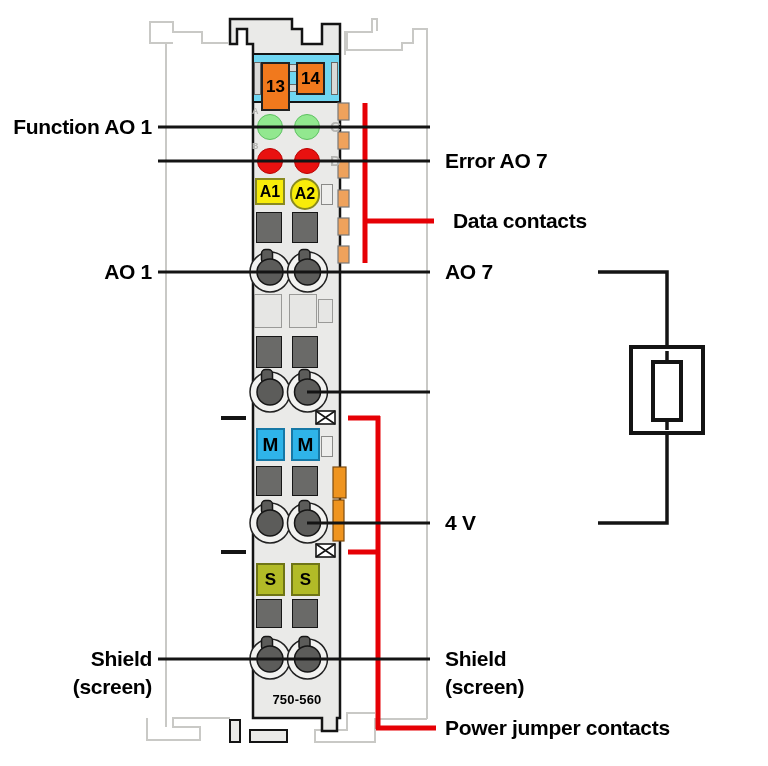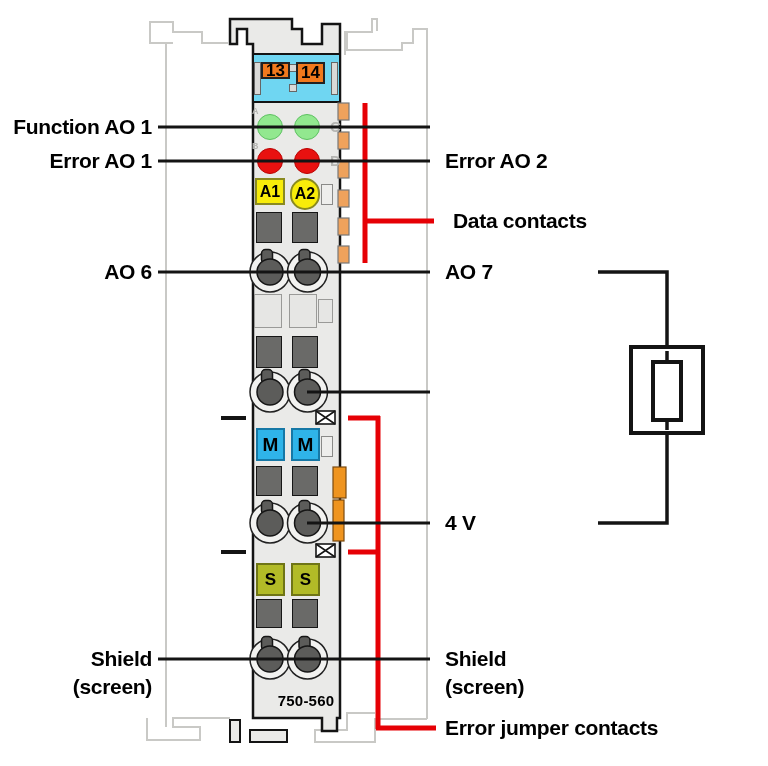--- a/index.html
+++ b/index.html
@@ -19,22 +19,22 @@
   .mblk{background:var(--ground-blue);border:2px solid #1678a6;font-size:19px;}
   .sblk{background:var(--shield-olive);border:2px solid #6f7516;font-size:17px;}
   .led{position:absolute;border-radius:50%;box-sizing:border-box;}
   .led.grn{background:var(--led-green);border:1.5px solid #5dc161;}
   .led.red{background:var(--led-red);border:1.5px solid #b00;}
   .dsq{position:absolute;background:var(--contact-gray);border:1.5px solid #161616;box-sizing:border-box;}
   .lsq{position:absolute;background:#e6e6e4;border:1.5px solid #9a9a98;box-sizing:border-box;}
   .tab{position:absolute;background:#eeeeec;border:1.5px solid #8a8a88;box-sizing:border-box;}
   .bandtab{position:absolute;background:#d9d9d7;border:1px solid #666;box-sizing:border-box;}
   .ltr{position:absolute;font-weight:700;color:#b5b5b2;}
-  .part{position:absolute;left:259px;top:692px;width:94px;text-align:center;
-        font-weight:700;font-size:15px;letter-spacing:0.2px;color:#000;}
+  .part{position:absolute;left:250px;top:692px;width:94px;text-align:center;
+        font-weight:700;font-size:13px;letter-spacing:0.2px;color:#000;}
 </style>
 </head>
 <body>
 
 <div class="stage">
 
   <svg class="layer" width="768" height="766">
 
     <g stroke="#c9c9c6" stroke-width="2" fill="none">
       <path d="M228,43 H202 V32 H173 V22 H150 V43 H173"></path>
@@ -99,24 +99,24 @@
       <path d="M316,411 L335,424 M335,411 L316,424" fill="none"></path>
       <rect x="316" y="544" width="19" height="13"></rect>
       <path d="M316,544 L335,557 M335,544 L316,557" fill="none"></path>
     </g>
   </svg>
 
   <div class="bandtab" style="left:254px;top:62px;width:7px;height:33px;"></div>
   <div class="bandtab" style="left:331px;top:62px;width:7px;height:33px;"></div>
   <div class="bandtab" style="left:289px;top:64px;width:8px;height:8px;"></div>
   <div class="bandtab" style="left:289px;top:84px;width:8px;height:8px;"></div>
-  <div class="blk tnum" style="left:261px;top:62px;width:29px;height:17px;--module-orange:#f1791d;">
+  <div class="blk tnum" style="left:261px;top:62px;width:29px;height:49px;--module-orange:#f1791d;">
       <span>13</span>
     </div>
-  <div class="blk tnum" style="left:296px;top:62px;width:29px;height:22px;">
+  <div class="blk tnum" style="left:296px;top:62px;width:29px;height:33px;">
       <span>14</span>
     </div>
 
   <div class="led grn" style="left:257px;top:114px;width:26px;height:26px;"></div>
   <div class="led grn" style="left:294px;top:114px;width:26px;height:26px;"></div>
   <div class="led red" style="left:257px;top:148px;width:26px;height:26px;"></div>
   <div class="led red" style="left:294px;top:148px;width:26px;height:26px;"></div>
   <div class="ltr" style="left:252px;top:106px;font-size:9px;">A</div>
   <div class="ltr" style="left:252px;top:141px;font-size:9px;">B</div>
   <div class="ltr" style="left:330px;top:118px;font-size:15px;">C</div>
@@ -190,26 +190,25 @@
     <g stroke="#141414" fill="none">
       <path d="M598,272 H667 V347" stroke-width="3.5"></path>
       <path d="M667,433 V523 H598" stroke-width="3.5"></path>
       <rect x="631" y="347" width="72" height="86" stroke-width="4"></rect>
       <rect x="653" y="362" width="28" height="58" stroke-width="4"></rect>
       <path d="M667,351 V362 M667,420 V430" stroke-width="3.5"></path>
     </g>
   </svg>
 
   <div class="lbl lft" style="top:114px;">Function AO 1</div>
-  <div class="lbl lft" style="top:148px;">Error AO 1</div>
-  <div class="lbl lft" style="top:259px;">AO 6</div>
+  <div class="lbl lft" style="top:259px;">AO 1</div>
   <div class="lbl lft" style="top:646px;">Shield</div>
   <div class="lbl lft" style="top:674px;">(screen)</div>
 
-  <div class="lbl rgt" style="top:148px;">Error AO 2</div>
+  <div class="lbl rgt" style="top:148px;">Error AO 7</div>
   <div class="lbl rgt" style="top:208px;margin-left:8px;">Data contacts</div>
   <div class="lbl rgt" style="top:259px;">AO 7</div>
   <div class="lbl rgt" style="top:510px;">4 V</div>
   <div class="lbl rgt" style="top:646px;">Shield</div>
   <div class="lbl rgt" style="top:674px;">(screen)</div>
-  <div class="lbl rgt" style="top:715px;">Error jumper contacts</div>
+  <div class="lbl rgt" style="top:715px;">Power jumper contacts</div>
 
 </div>
 
 </body></html>

